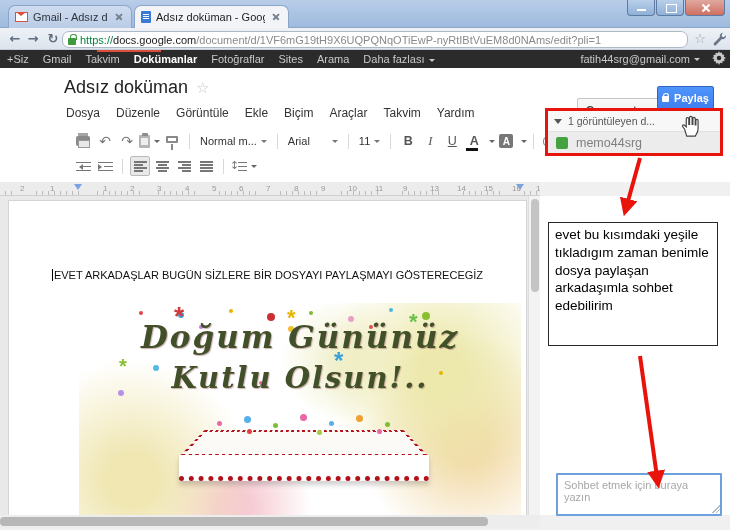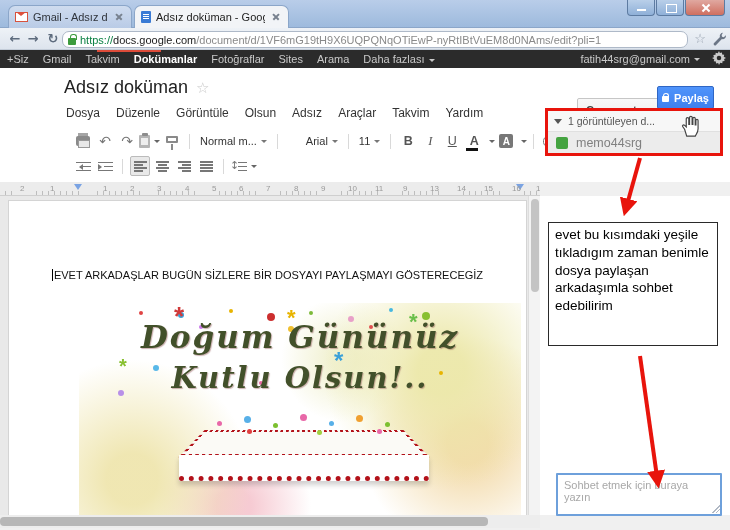--- a/index.html
+++ b/index.html
@@ -256,22 +256,22 @@
   <span class="caret"></span>
 </div>
 <div class="abs btn-share">
   <span class="share-lock"></span>
   <span>Paylaş</span>
 </div>
 <div class="abs menubar">
   <span class="menu-item">Dosya</span>
   <span class="menu-item">Düzenle</span>
   <span class="menu-item">Görüntüle</span>
-  <span class="menu-item">Olsun</span>
-  <span class="menu-item">Adsız</span>
+  <span class="menu-item">Ekle</span>
+  <span class="menu-item">Biçim</span>
   <span class="menu-item">Araçlar</span>
   <span class="menu-item">Takvim</span>
   <span class="menu-item">Yardım</span>
 </div>
 
 <div class="abs tbrow tb1">
   <span class="tbtn">
       <i class="ic-print"></i>
     </span>
   <span class="tbtn">
@@ -286,21 +286,21 @@
     </span>
   <span class="tbtn">
       <i class="ic-paint"></i>
     </span>
   <span class="tbsep"></span>
   <span class="tb-dd">
       <span>Normal m...</span>
       <span class="caret"></span>
     </span>
   <span class="tbsep"></span>
-  <span class="tb-dd" style="width:58px;text-align:right;">
+  <span class="tb-dd" style="width:58px;">
       <span style="flex:1">Arial</span>
       <span class="caret"></span>
     </span>
   <span class="tbsep"></span>
   <span class="tb-dd">
       <span>11</span>
       <span class="caret"></span>
     </span>
   <span class="tbsep"></span>
   <span class="tbtn tb-letter">B</span>

